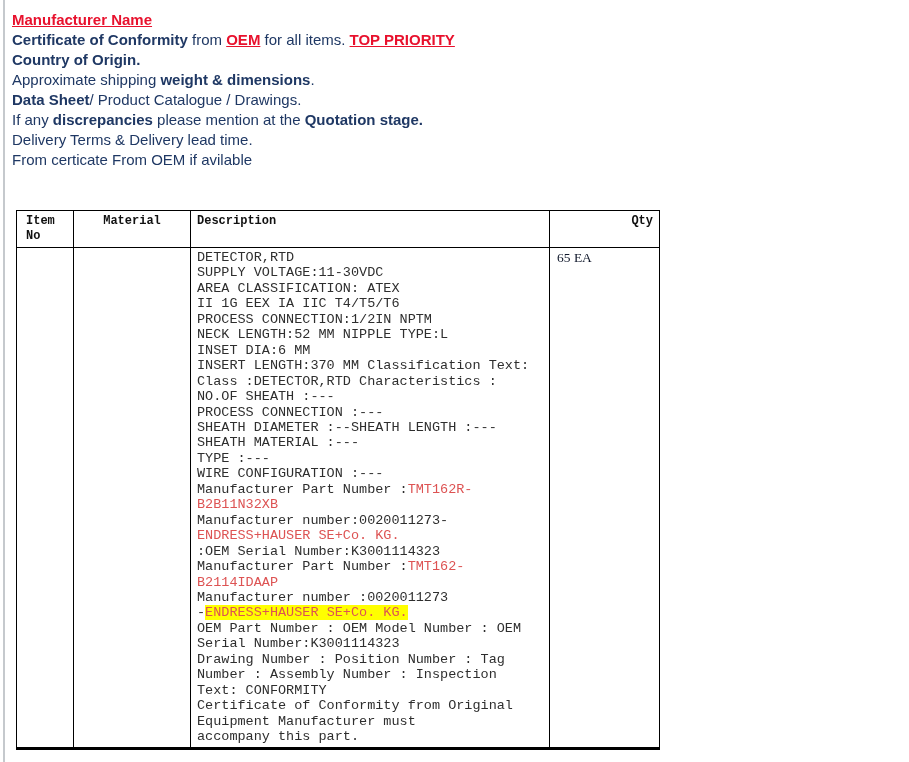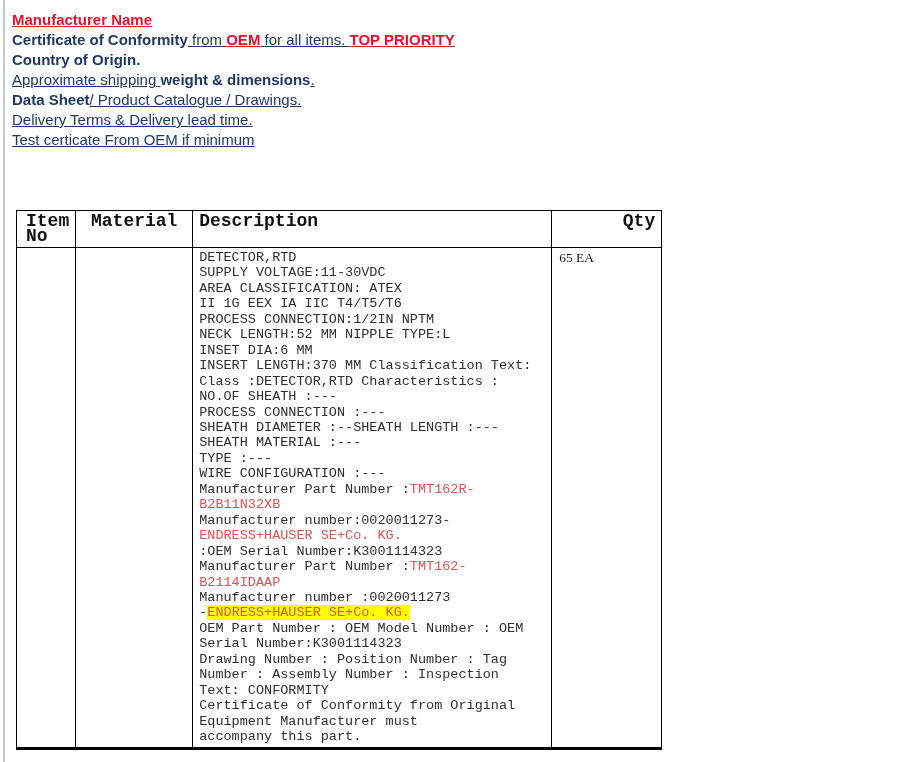--- a/index.html
+++ b/index.html
@@ -17,36 +17,36 @@
   }
   .page-edge-left{
     position:absolute;left:3px;top:0;bottom:0;width:2px;background:var(--edge);
   }
   
   .notes{
     position:absolute;left:12px;top:10px;
     font-size:15px;line-height:20px;color:var(--navy);
   }
   .note-line{white-space:pre-wrap;}
-  .seg-n{color:var(--navy);text-decoration:underline;}
+  .seg-n{color:var(--navy);}
   .seg-nb{color:var(--navy);font-weight:bold;text-align:center;}
   .seg-rb{color:var(--red);font-weight:bold;text-decoration:underline;}
   
   .doc-table{
     position:absolute;left:16px;top:210px;
     border-collapse:collapse;table-layout:fixed;
     font-family:"Liberation Mono","DejaVu Sans Mono",monospace;
     color:var(--ink);
   }
   .doc-table td,.doc-table th{
     border:1px solid #000;vertical-align:top;padding:0;
   }
   .doc-table tbody td{border-bottom-width:3px;}
   th.h-cell{
-    font-size:18px;font-weight:bold;line-height:15px;
+    font-size:12px;font-weight:bold;line-height:15px;
     padding:3px 6px 0 6px;height:33px;color:#111;
   }
   th.h-item{text-align:left;padding-left:9px;}
   th.h-material{text-align:center;}
   th.h-description{text-align:left;}
   th.h-qty{text-align:right;}
   td.c-desc{padding:2px 4px 0 6px;height:497px;}
   .desc-line{
     font-size:13.5px;line-height:15.45px;white-space:pre-wrap;
   }
@@ -62,22 +62,23 @@
 <body>
 
 <div class="page-edge-left"></div>
 
 <div class="notes" id="notes">
     <div class="note-line"><span class="seg-rb">Manufacturer Name</span></div>
     <div class="note-line"><span class="seg-nb">Certificate of Conformity</span><span class="seg-n"> from </span><span class="seg-rb">OEM</span><span class="seg-n"> for all items. </span><span class="seg-rb">TOP PRIORITY</span></div>
     <div class="note-line"><span class="seg-nb">Country of Origin.</span></div>
     <div class="note-line"><span class="seg-n">Approximate shipping </span><span class="seg-nb">weight &amp; dimensions</span><span class="seg-n">.</span></div>
     <div class="note-line"><span class="seg-nb">Data Sheet</span><span class="seg-n">/ Product Catalogue / Drawings.</span></div>
+    <div class="note-line"><span class="seg-n">If any </span><span class="seg-nb">discrepancies</span><span class="seg-n"> please mention at the </span><span class="seg-nb">Quotation stage.</span></div>
     <div class="note-line"><span class="seg-n">Delivery Terms &amp; Delivery lead time.</span></div>
-    <div class="note-line"><span class="seg-n">Test certicate From OEM if minimum</span></div>
+    <div class="note-line"><span class="seg-n">From certicate From OEM if avilable</span></div>
   </div>
 
 <table class="doc-table">
   <colgroup>
     <col style="width:57px">
     <col style="width:117px">
     <col style="width:359px">
     <col style="width:110px">
   </colgroup>
   <thead>

